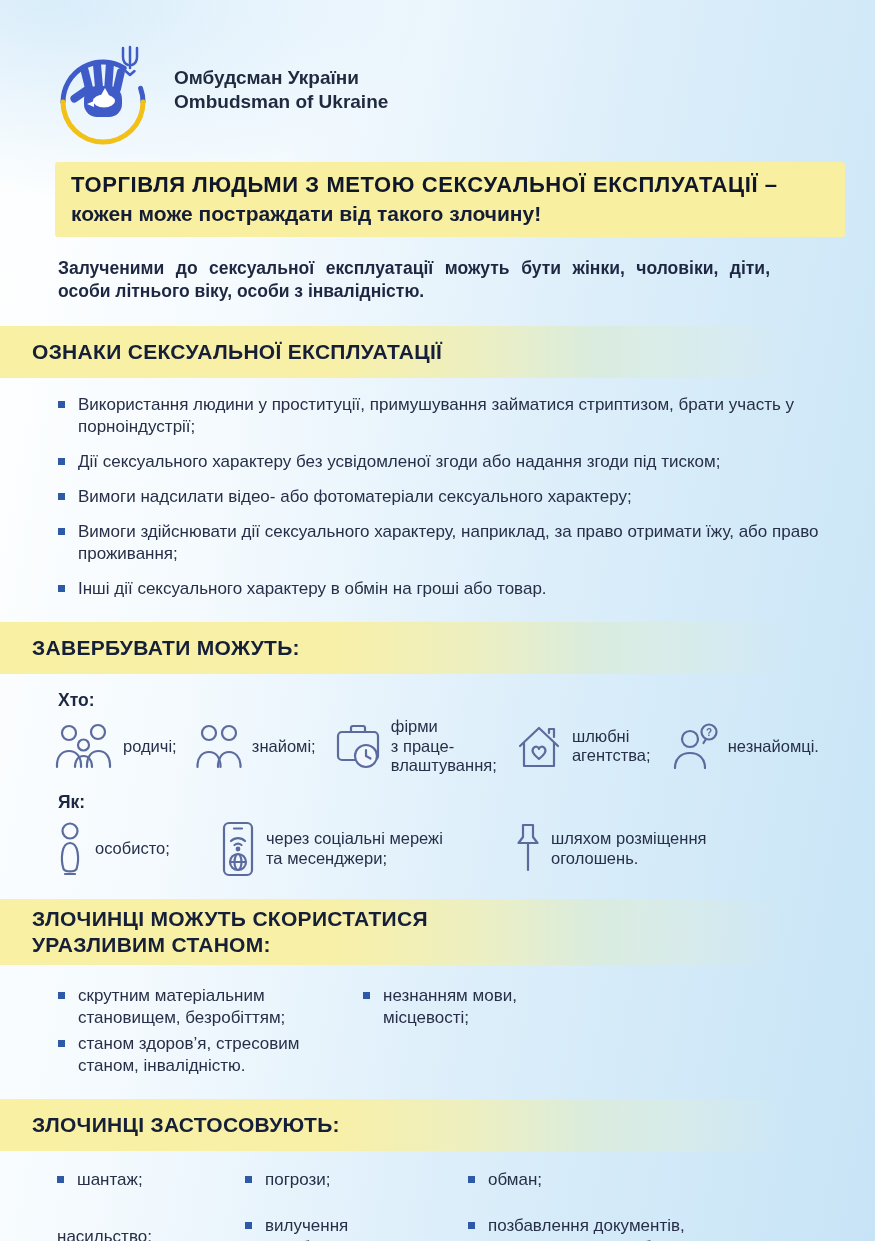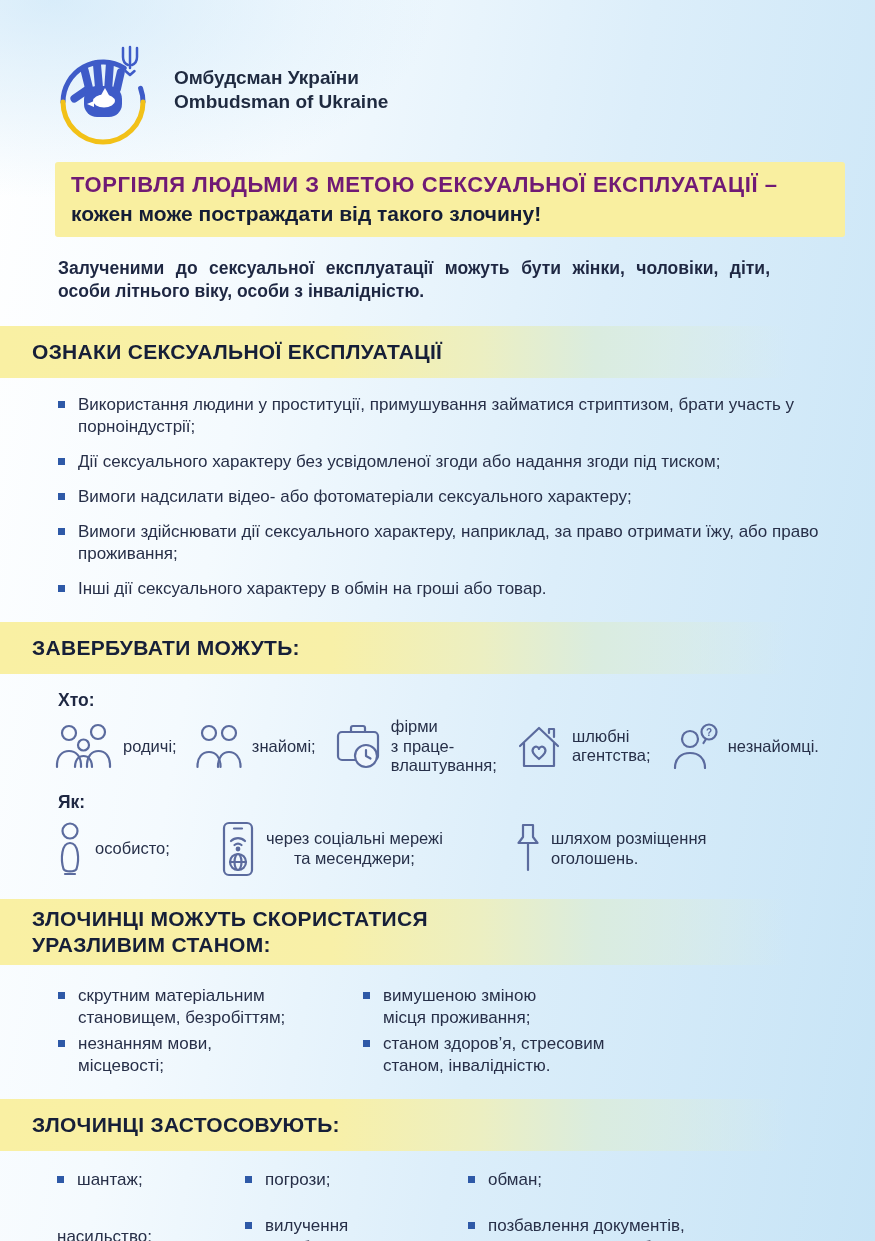--- a/index.html
+++ b/index.html
@@ -10,21 +10,21 @@
     background:
       radial-gradient(ellipse 620px 320px at 6% 0%, rgba(186,222,246,0.55), rgba(186,222,246,0) 62%),
       linear-gradient(100deg, #ffffff 0%, #f4fafe 28%, #dcEEfa 60%, #c7e4f6 100%);
   }
   
   .header { display:flex; align-items:flex-start; gap:18px; padding:44px 12px 0 56px; }
   .logo-svg { display:block; }
   .logo-text { margin-top:22px; font-size:19px; font-weight:bold; color:#1f2a40; line-height:1.26; }
   
   .title-box { margin:14px 30px 0 55px; background:#f9efa0; border-radius:3px; padding:10px 16px 11px; }
-  .title-l1 { font-size:22px; font-weight:bold; letter-spacing:0.6px; color:#701a75; white-space:nowrap; }
+  .title-l1 { font-size:22px; font-weight:bold; letter-spacing:0.6px; color:#0f172a; white-space:nowrap; }
   .title-l2 { font-size:21px; font-weight:bold; color:#141d35; margin-top:4px; }
   
   .intro { margin:20px 30px 0 58px; max-width:712px; font-size:17.5px; font-weight:bold;
            color:#1e2742; line-height:1.33; text-align:justify; }
   
   .band { margin-top:22px; height:52px; display:flex; flex-direction:column; justify-content:center;
           padding-left:32px;
           background:linear-gradient(90deg,#f9f0a3 0%,#f8f0a8 38%,#ecefc2 55%,#daecdf 68%,rgba(209,232,244,0) 90%); }
   .band.two { height:66px; }
   .band h2 { margin:0; font-size:21px; font-weight:bold; letter-spacing:0.3px; color:#161f38; line-height:1.22; }
@@ -33,21 +33,21 @@
   .bullets li { display:flex; gap:13px; margin-bottom:13px; font-size:17px; line-height:1.3; color:#272f48; }
   .sq { width:7px; height:7px; background:#2e59a7; margin-top:7px; flex:none; }
   .pre { white-space:pre-line; }
   
   .mini-label { margin:16px 0 6px 58px; font-size:17.5px; font-weight:bold; color:#1e2742; }
   .icon-row { display:flex; align-items:center; margin:6px 56px 0 55px; }
   .icon-row.who { justify-content:space-between; }
   .icon-item { display:flex; align-items:center; gap:10px; }
   .icon-item .lbl { font-size:16.5px; color:#273049; line-height:1.18; white-space:pre-line; }
   .icon-row.how .icon-item:nth-child(1) { width:165px; }
-  .icon-row.how .icon-item:nth-child(2) { width:295px;text-align:center; }
+  .icon-row.how .icon-item:nth-child(2) { width:295px; }
   .icon-row.how { margin-top:8px; }
   svg.ic { flex:none; display:block; }
   
   .cols2 { display:grid; grid-template-columns:305px 1fr; row-gap:4px; margin:20px 30px 0 58px; }
   .cols3 { display:grid; grid-template-columns:188px 223px 1fr; row-gap:24px; margin:18px 30px 0 57px; align-items:center; }
   .cell { display:flex; gap:13px; font-size:17px; line-height:1.3; color:#272f48; }
 </style>
 </head>
 <body>
 
@@ -220,25 +220,20 @@
     <h2>УРАЗЛИВИМ СТАНОМ:</h2>
   </div>
   <div class="cols2">
     <div class="cell">
         <span class="sq"></span>
         <span class="pre">скрутним матеріальним
 становищем, безробіттям;</span>
       </div>
     <div class="cell">
         <span class="sq"></span>
-        <span class="pre">вимушеною зміною
-місця проживання;</span>
-      </div>
-    <div class="cell">
-        <span class="sq"></span>
         <span class="pre">незнанням мови,
 місцевості;</span>
       </div>
     <div class="cell">
         <span class="sq"></span>
         <span class="pre">станом здоров’я, стресовим
 станом, інвалідністю.</span>
       </div>
   </div>
 

